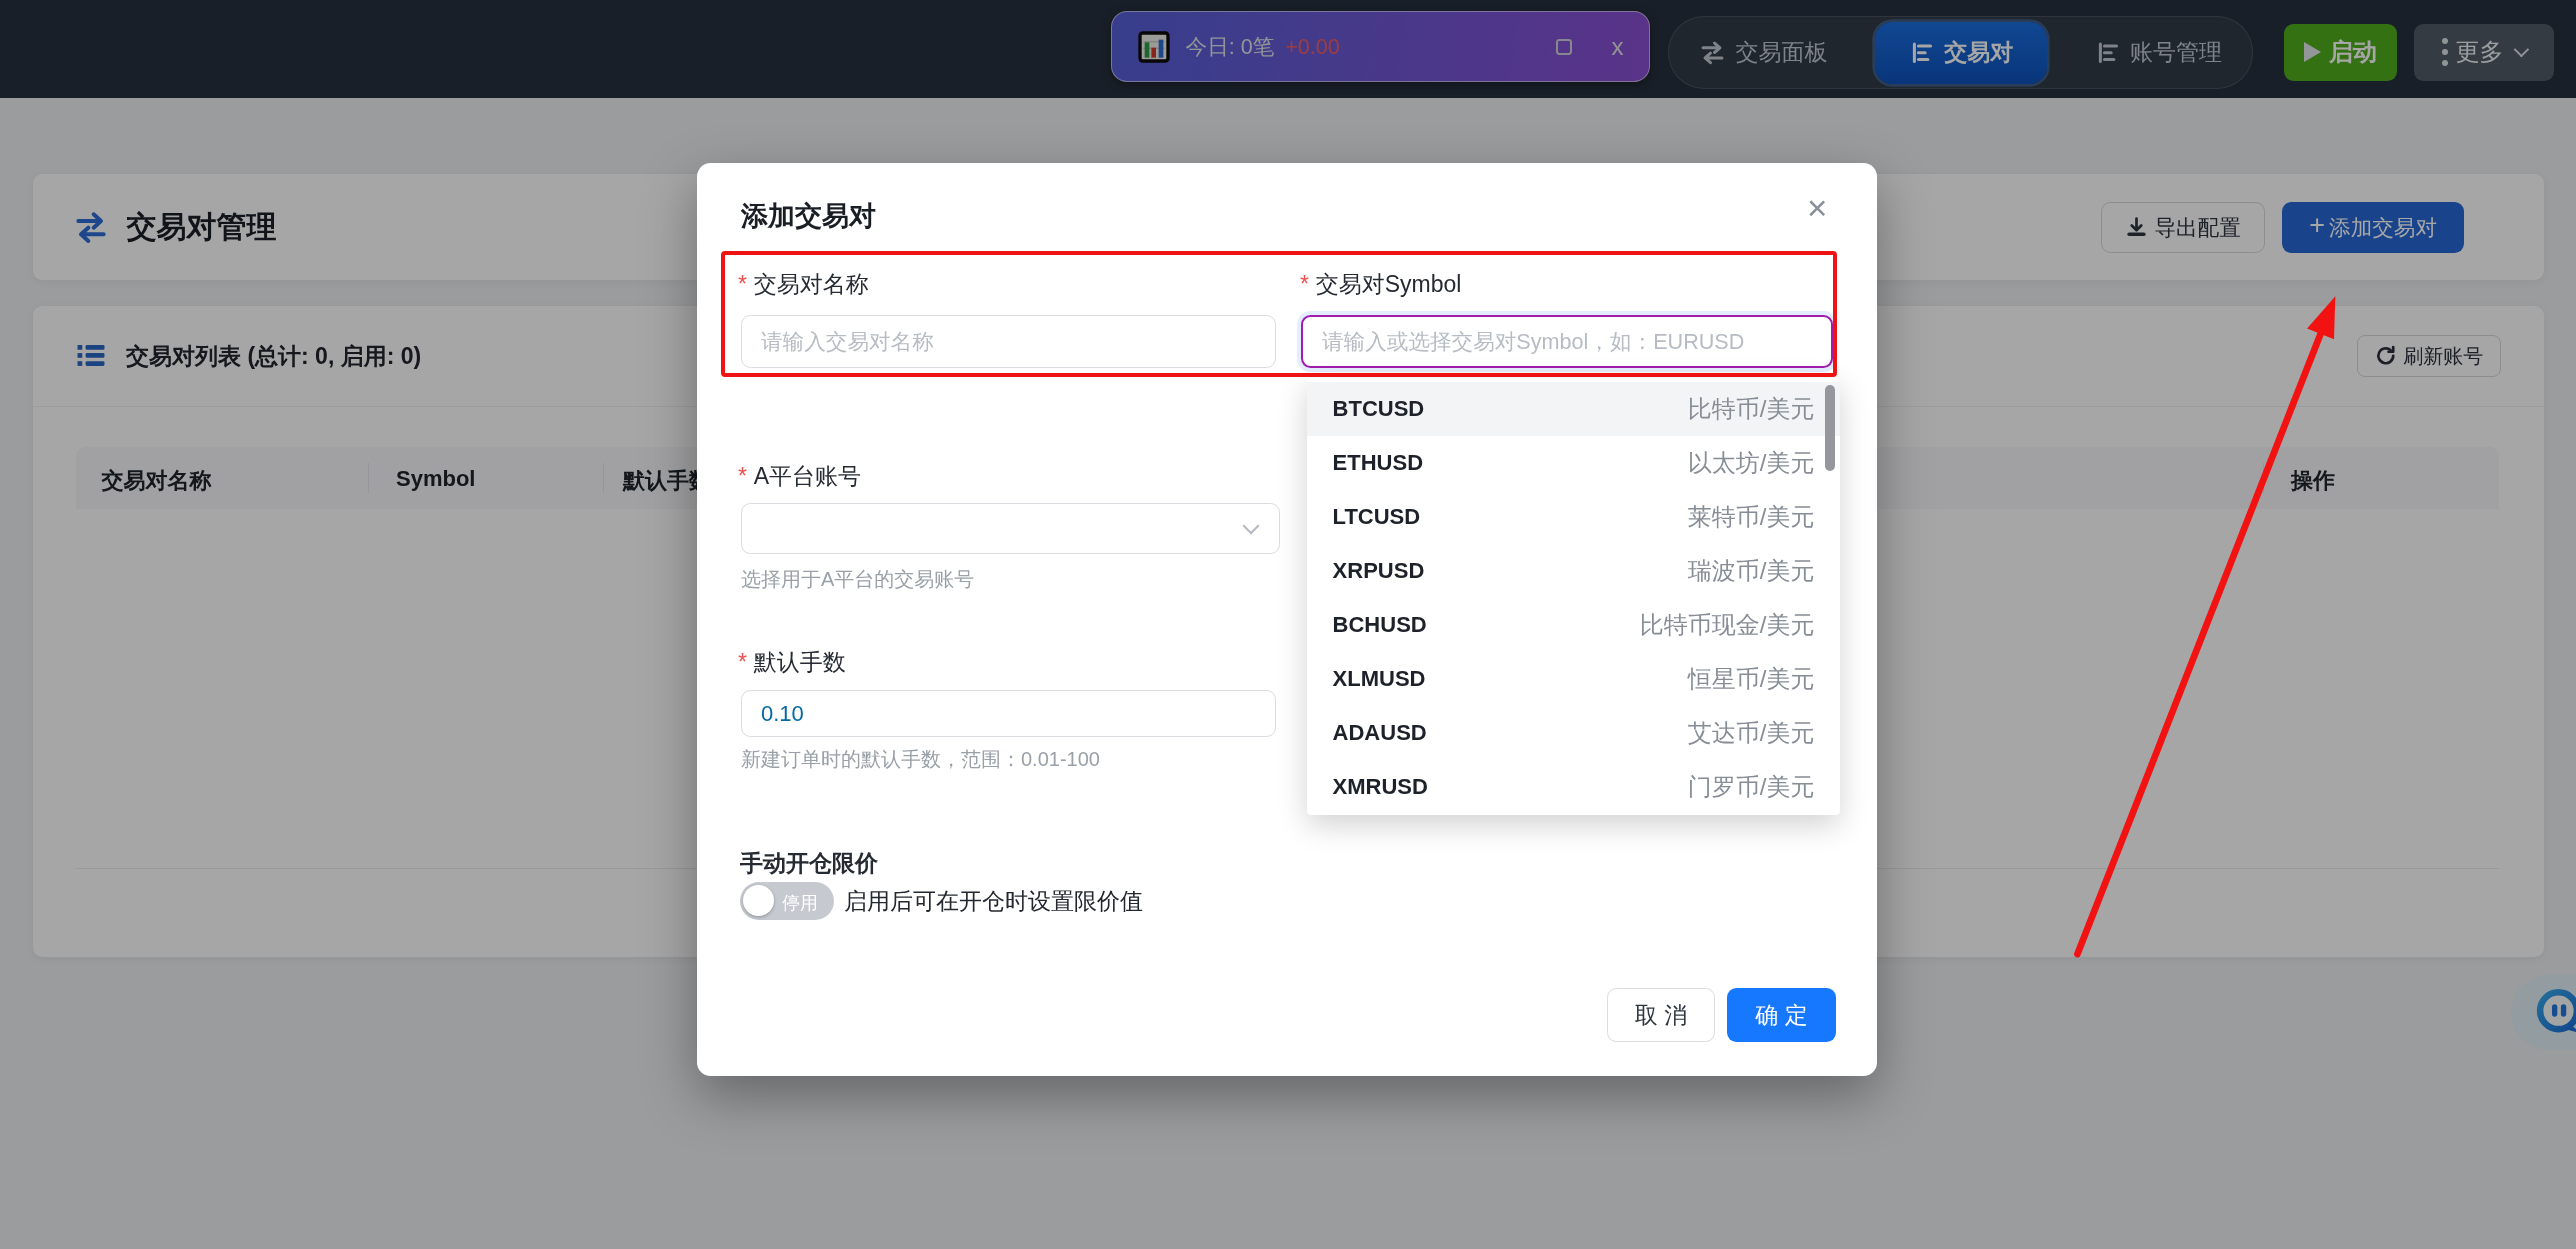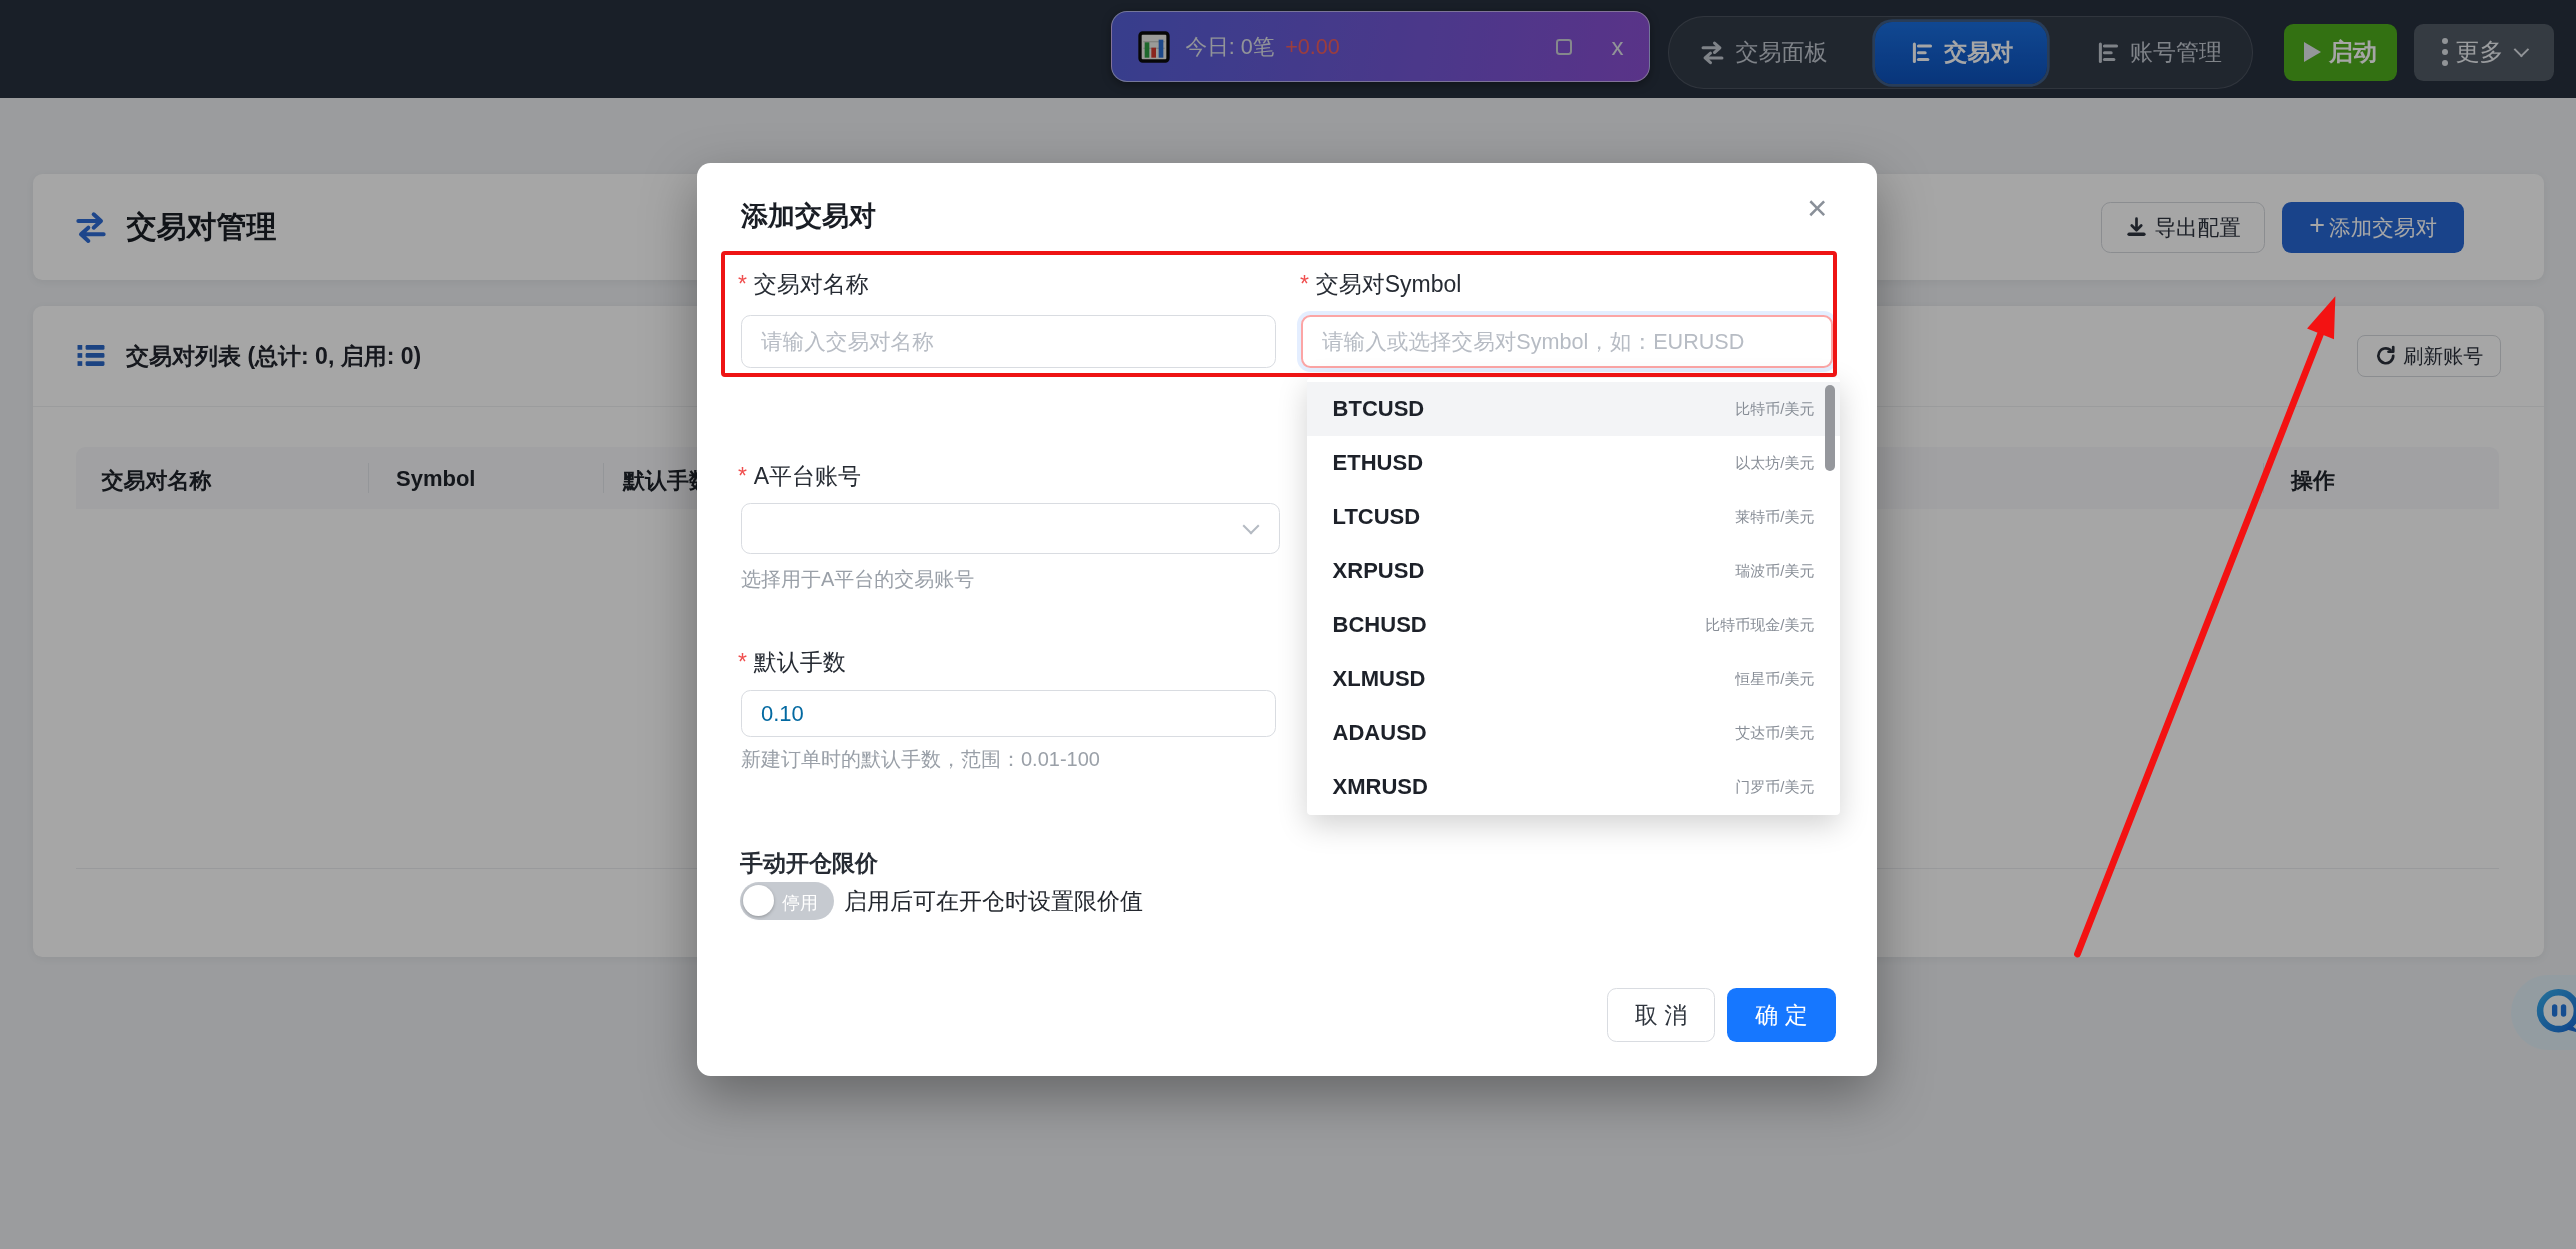--- a/index.html
+++ b/index.html
@@ -70,21 +70,21 @@
   
   .modal { position:absolute; left:697px; top:163px; width:1180px; height:913px; background:#fff; border-radius:13.5px;
            z-index:20; box-shadow:0 20px 54px rgba(0,0,0,.35); }
   .modal-title { position:absolute; left:44px; top:35px; font-size:27px; font-weight:700; color:#191d24; }
   .modal-close { position:absolute; left:1110px; top:27px; font-size:35px; color:#8a9099; line-height:1; cursor:pointer; font-weight:300; }
   .fld-label { position:absolute; display:flex; align-items:center; gap:6.7px; font-size:23px; color:#262b33; }
   .req { color:#f04f4f; font-size:23px; }
   .inp { position:absolute; height:53px; border:1.3px solid #d9dce1; border-radius:9.4px; background:#fff;
          font-size:21.6px; color:#0369a1; padding:0 19px; font-family:"Liberation Sans",sans-serif; outline:none; width:535px; }
   .inp::placeholder { color:#b7bcc4; }
-  .inp.focused { border:2px solid #fca5a5; box-shadow:0 0 0 4px rgba(31,119,255,.12); width:532px; }
+  .inp.focused { border:2px solid #a21caf; box-shadow:0 0 0 4px rgba(31,119,255,.12); width:532px; }
   .select-box { position:absolute; left:44px; top:340px; width:539px; height:51px; border:1.3px solid #d9dce1;
                 border-radius:9.4px; background:#fff; cursor:pointer; }
   .select-chev { position:absolute; right:21.6px; top:16px; width:12px; height:12px;
                  border-right:2px solid #b4bac2; border-bottom:2px solid #b4bac2; transform:rotate(45deg); }
   .helper { position:absolute; font-size:20px; color:#9aa0a8; }
   .toggle { position:absolute; left:43px; top:719px; width:94px; height:38px; border-radius:19px; background:#c6cad0; cursor:pointer; }
   .toggle-knob { position:absolute; left:3.4px; top:3.4px; width:31px; height:31px; border-radius:50%; background:#fff;
                  box-shadow:0 1.3px 3.4px rgba(0,0,0,.25); }
   .toggle-text { position:absolute; left:42px; top:8.8px; font-size:18px; color:#fff; }
   .toggle-desc { position:absolute; left:147px; top:723px; font-size:23px; color:#23272e; }
@@ -92,21 +92,21 @@
                display:flex; align-items:center; justify-content:center; cursor:pointer; }
   .btn-cancel { left:910px; width:108px; background:#fff; border:1.3px solid #d9dce1; color:#2e343d; }
   .btn-ok { left:1030px; width:109px; background:#1677ff; color:#fff; }
 
   
   .dropdown { position:absolute; left:1307px; top:378px; width:533px; height:437px; background:#fff; border-radius:4px;
               z-index:25; box-shadow:0 9.4px 30px rgba(0,0,0,.18); padding-top:4px; overflow:hidden; }
   .dd-item { height:54px; display:flex; align-items:center; justify-content:space-between; padding:0 25.6px; cursor:pointer; }
   .dd-item.active { background:#f3f4f6; }
   .dd-symbol { font-size:22px; font-weight:700; color:#1d2129; }
-  .dd-name { font-size:15px; color:#878d96; }
+  .dd-name { font-size:24px; color:#878d96; }
   .dd-scroll { position:absolute; right:5.4px; top:6.7px; width:9.4px; height:86px; border-radius:5.4px; background:#95979c; }
 
   
   .anno-rect { position:absolute; left:721px; top:251px; width:1116px; height:126px; border:4.7px solid #ee1414;
                border-radius:4px; z-index:40; pointer-events:none; }
   .anno-arrow { position:absolute; left:0; top:0; width:2576px; height:1249px; z-index:40; pointer-events:none; }
 
   
   .chat { position:absolute; left:2511px; top:975px; width:94px; height:75px; background:#e2f0f8;
           border-radius:40px 0 0 40px; z-index:5; cursor:pointer; }

